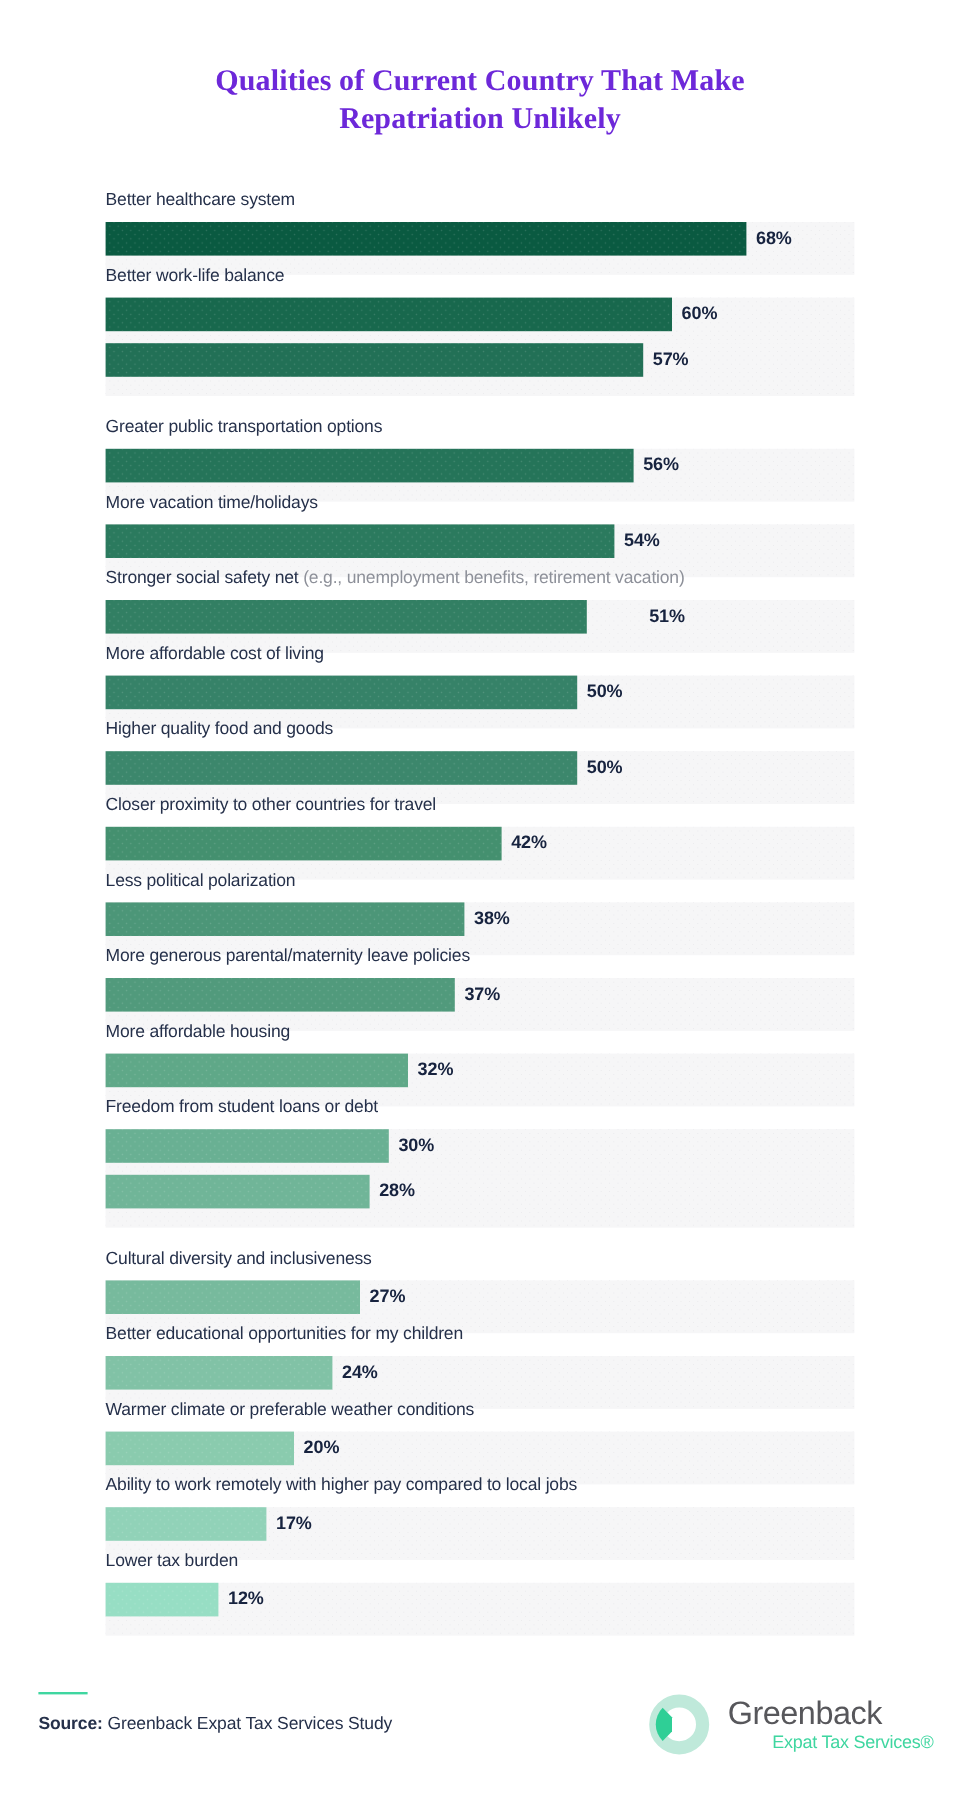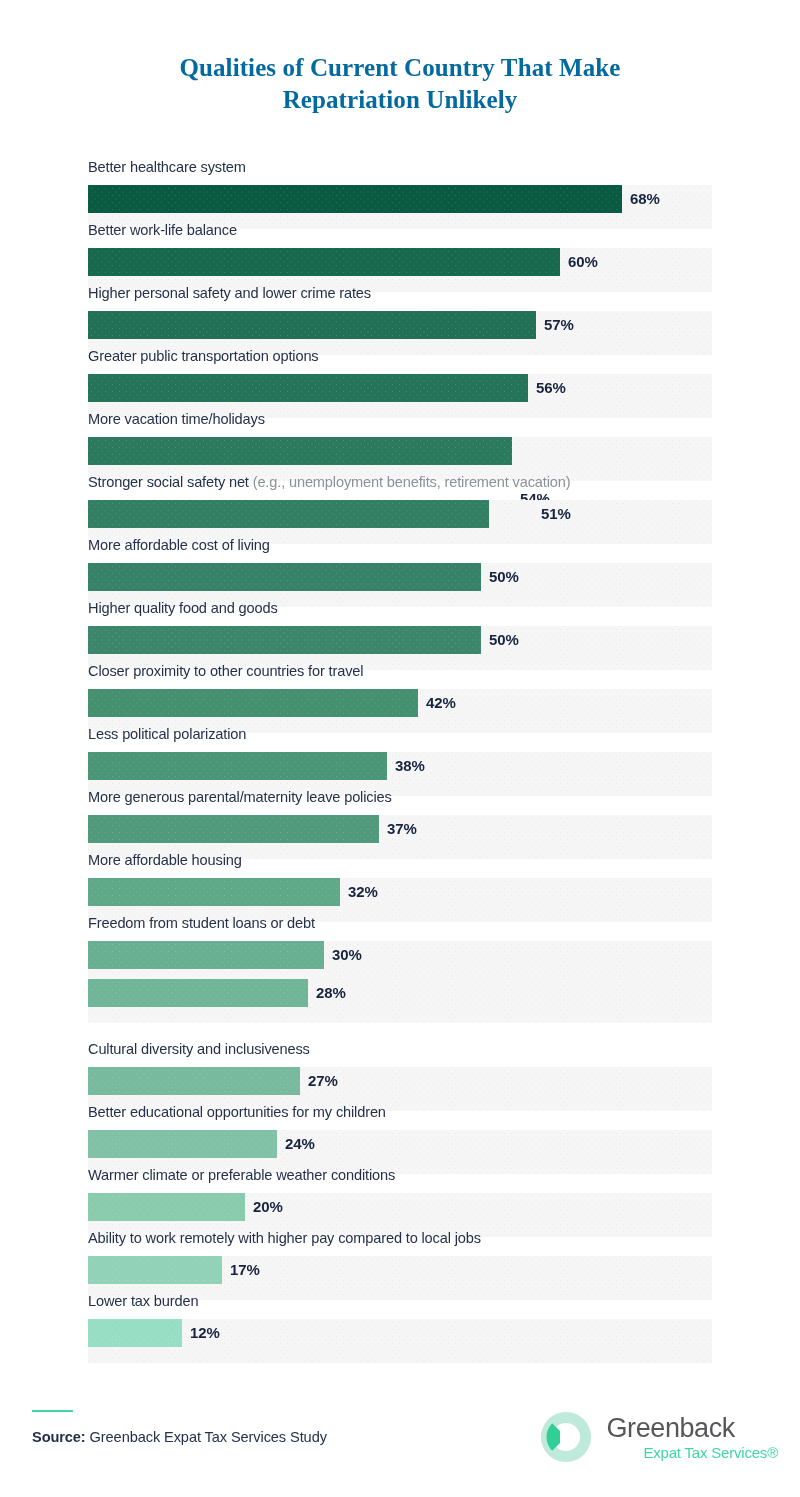--- a/index.html
+++ b/index.html
@@ -15,21 +15,21 @@
     position: relative;
     overflow: hidden;
   }
 
   
   .chart-title {
     font-family: "Liberation Serif", serif;
     font-weight: bold;
     font-size: 25px;
     line-height: 1.28;
-    color: #0369a1;
+    color: #6d28d9;
     text-align: center;
     padding: 52px 120px 0 120px;
     letter-spacing: 0.1px;
   }
 
   
   .chart {
     position: absolute;
     left: 88px;
     top: 160px;
@@ -164,38 +164,37 @@
       </div>
     </div>
     <div class="row">
       <div class="row-label"><span>Better work-life balance</span></div>
       <div class="track">
         <div class="bar" style="width: 472px; background-color: rgb(24, 104, 77);"></div>
         <div class="value" style="left: 480px;">60%</div>
       </div>
     </div>
     <div class="row">
-      <div class="row-label"><span>Higher personal safety and lower crime rates</span></div>
       <div class="track">
         <div class="bar" style="width: 448px; background-color: rgb(34, 112, 86);"></div>
         <div class="value" style="left: 456px;">57%</div>
       </div>
     </div>
     <div class="row">
       <div class="row-label"><span>Greater public transportation options</span></div>
       <div class="track">
         <div class="bar" style="width: 440px; background-color: rgb(37, 116, 89);"></div>
         <div class="value" style="left: 448px;">56%</div>
       </div>
     </div>
     <div class="row">
       <div class="row-label"><span>More vacation time/holidays</span></div>
       <div class="track">
         <div class="bar" style="width: 424px; background-color: rgb(43, 122, 94);"></div>
-        <div class="value" style="left: 432px; margin-top: 48px;">54%</div>
+        <div class="value" style="left: 432px;">54%</div>
       </div>
     </div>
     <div class="row">
       <div class="row-label"><span>Stronger social safety net</span><span class="note"> (e.g., unemployment benefits, retirement vacation)</span></div>
       <div class="track">
         <div class="bar" style="width: 401px; background-color: rgb(50, 127, 99);"></div>
         <div class="value" style="left: 409px; margin-left: 44px;">51%</div>
       </div>
     </div>
     <div class="row">

